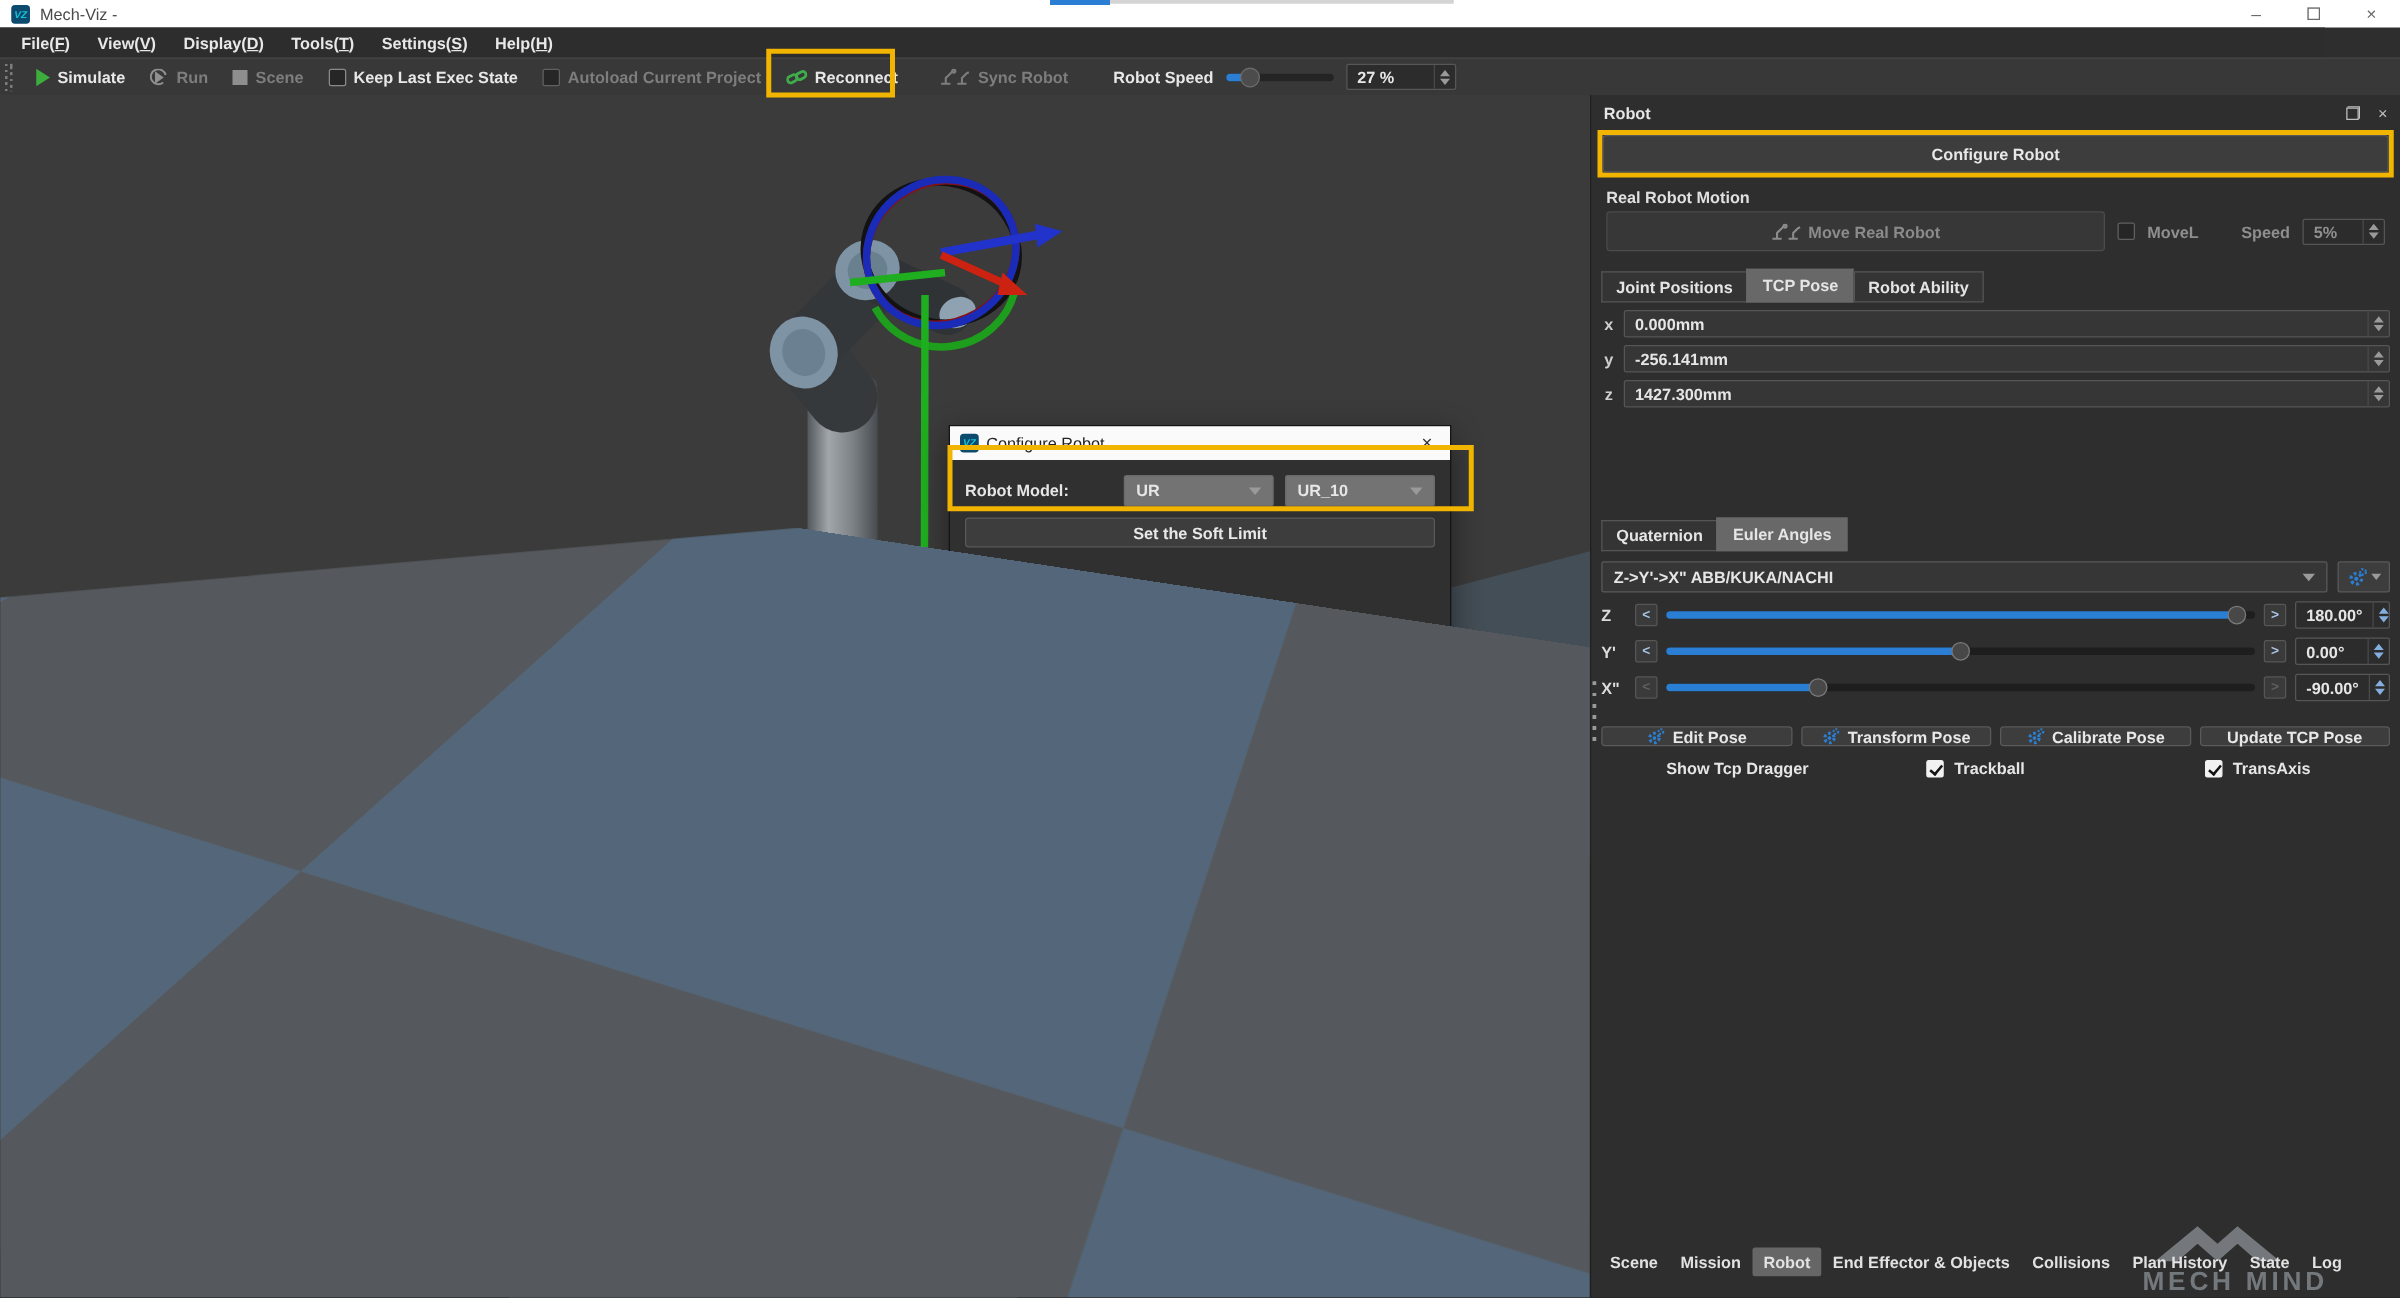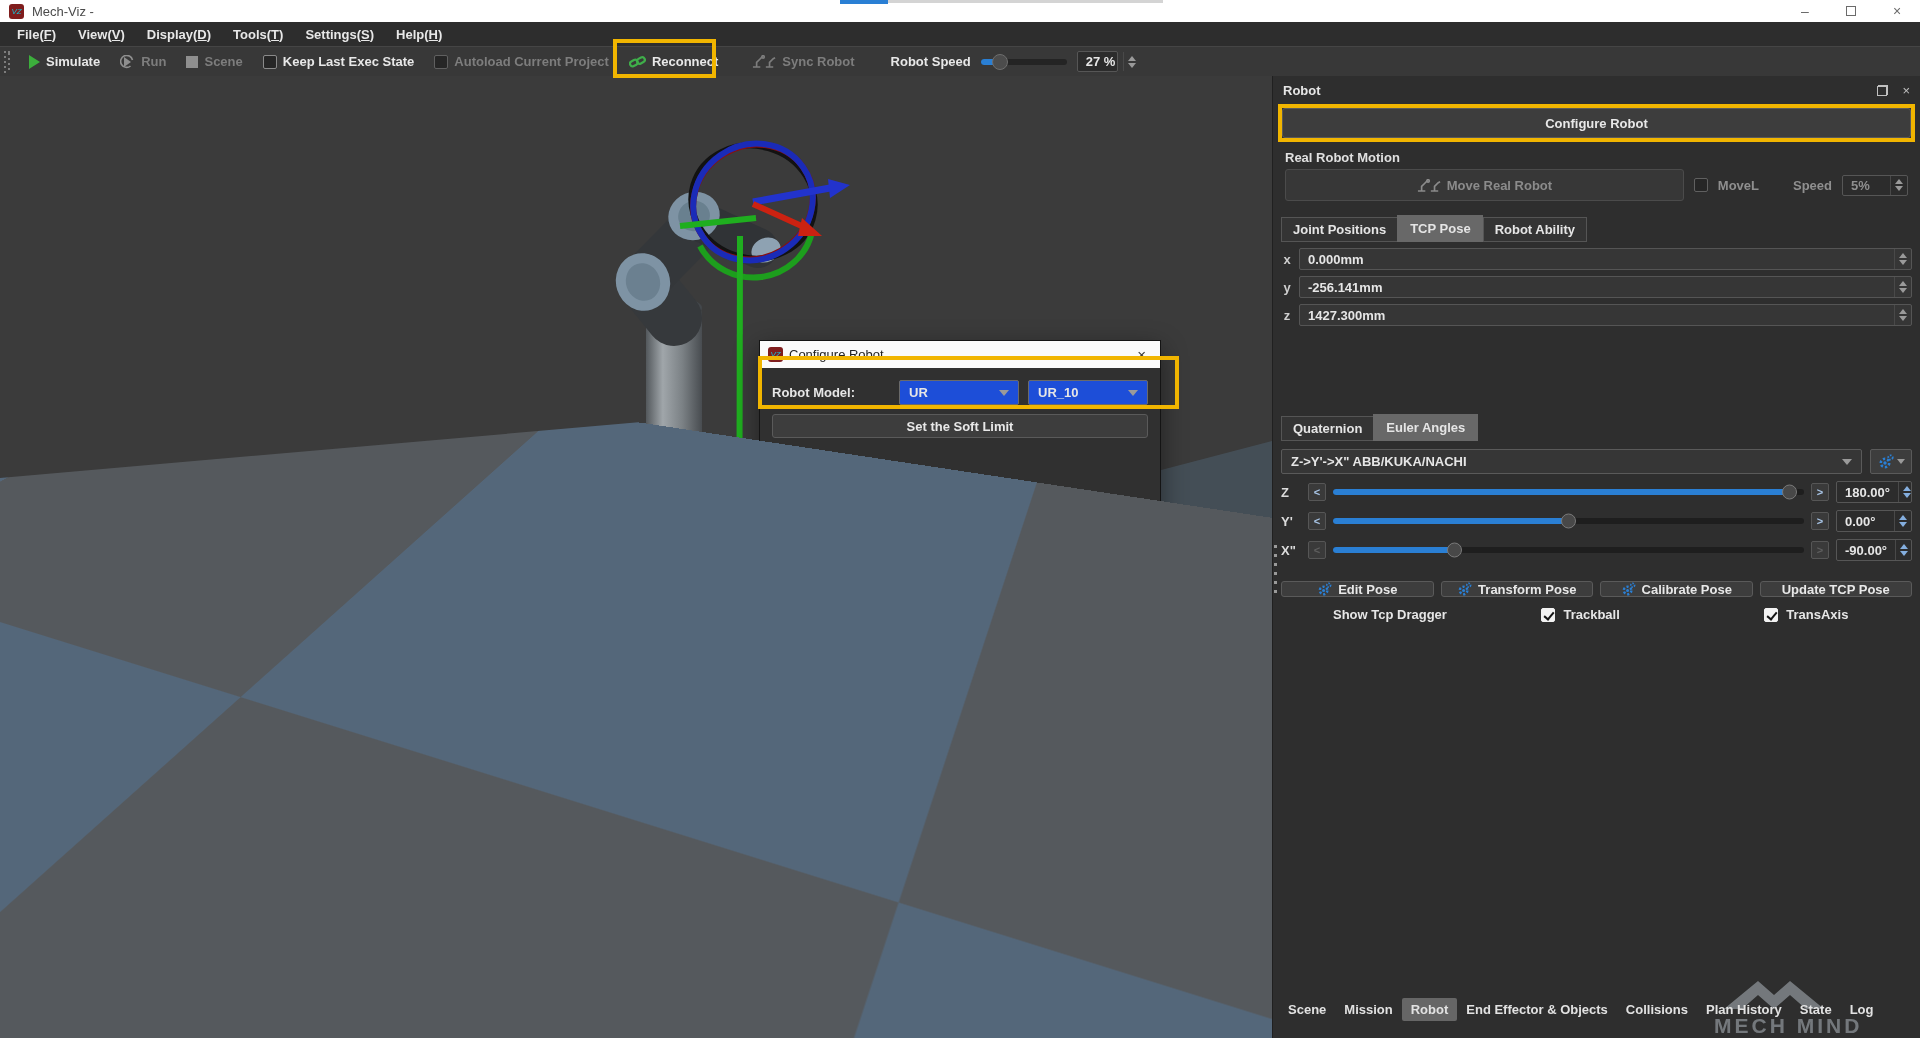--- a/index.html
+++ b/index.html
@@ -4,21 +4,21 @@
 <style>
   * { margin:0; padding:0; box-sizing:border-box; }
   html,body { background:#1e1e1e; }
   #app {
     position:relative; width:1920px; height:1038px; overflow:hidden;
     font-family:"Liberation Sans", sans-serif; font-size:13px; font-weight:700;
     color:#e6e6e6; background:#2e2e2e; user-select:none;
   }
   
   .titlebar { position:absolute; left:0; top:0; width:1920px; height:22px; background:#ffffff; display:flex; align-items:center; }
-  .appicon { width:15px; height:15px; margin:0 8px 0 9px; border-radius:3px; background:#7f1d1d; color:#18c2d6; font-size:8px; font-weight:400; display:flex; align-items:center; justify-content:center; font-style:italic; }
+  .appicon { width:15px; height:15px; margin:0 8px 0 9px; border-radius:3px; background:#0c4a6e; color:#18c2d6; font-size:8px; font-weight:700; display:flex; align-items:center; justify-content:center; font-style:italic; }
   .titletext { color:#4a4a4a; font-size:13px; font-weight:400; }
   .topstrip-blue { position:absolute; left:840px; top:0; width:48px; height:4px; background:var(--accent); }
   .topstrip-gray { position:absolute; left:888px; top:0; width:275px; height:3px; background:#d4d4d4; }
   .winbtns { position:absolute; right:0; top:0; height:22px; display:flex; align-items:center; }
   .winbtn { width:46px; height:22px; display:flex; align-items:center; justify-content:center; color:#6b6b6b; font-weight:400; font-size:14px; }
   .icon-restore { width:10px; height:10px; position:relative; }
   .icon-restore::before { content:""; position:absolute; right:0; top:0; width:8px; height:8px; border:1px solid #6b6b6b; background:#fff; }
   .icon-restore::after { content:""; position:absolute; left:0; bottom:0; width:8px; height:8px; border:1px solid #6b6b6b; background:#fff; }
   
   .menubar { position:absolute; left:0; top:22px; width:1860px; height:24px; background:#2d2d2d; display:flex; align-items:center; padding-left:6px; }
@@ -104,21 +104,21 @@
   .watermark { position:absolute; right:6px; bottom:0px; width:200px; text-align:left; opacity:.55; z-index:1; }
   .watermark .wm-text { color:#aeb6bd; font-size:21px; letter-spacing:3px; }
   
   .dialog { position:absolute; left:759px; top:340px; width:402px; height:331px; background:#303030; border:1px solid #141414; box-shadow:0 8px 24px rgba(0,0,0,.45); z-index:20; }
   .dlg-title { height:27px; background:#fafafa; display:flex; align-items:center; padding:0 8px; }
   .dlg-title .t { color:#222; font-weight:400; margin-left:6px; flex:1; }
   .dlg-close { color:#333; font-weight:400; font-size:15px; padding:0 6px; }
   .dlg-hl { position:absolute; left:-2px; top:15px; width:421px; height:53px; border:4px solid var(--hl); pointer-events:none; z-index:5; }
   .dlg-row { display:flex; align-items:center; margin:12px 12px 0; gap:9px; }
   .dlg-row .lbl { width:118px; }
-  .dlg-combo { flex:1; height:25px; display:flex; align-items:center; background:#1d4ed8; border:1px solid #6a6a6a; border-radius:2px; padding:0 9px; }
+  .dlg-combo { flex:1; height:25px; display:flex; align-items:center; background:#737373; border:1px solid #6a6a6a; border-radius:2px; padding:0 9px; }
   .dlg-combo .arrow { margin-left:auto; width:0; height:0; border-left:5px solid transparent; border-right:5px solid transparent; border-top:6px solid #9a9a9a; }
   .soft-btn { margin:9px 12px 0; height:24px; }
   .dlg-footer { position:absolute; right:10px; bottom:9px; display:flex; gap:9px; }
   .dlg-btn { width:78px; height:24px; }
   .dlg-btn.primary { border-color:#5b8dd6; background:#3e4654; }
 </style>
 </head>
 <body>
 
 <div id="app">
@@ -189,21 +189,21 @@
           </g>
         </svg>
       <span>Sync Robot</span>
     </div>
     <div class="tb-item" style="margin-left:16px;">
       <span>Robot Speed</span>
       <span class="speed-slider">
         <span class="fill" style="width: 22%;"></span>
         <span class="knob" style="left: calc(22% - 8px);"></span>
       </span>
-      <span class="spinbox" style="width:41px;">
+      <span class="spinbox" style="width:88px;">
         <span class="val">27 %</span>
         <span class="spin">
             <span class="tri-up"></span>
             <span class="tri-dn"></span>
           </span>
       </span>
     </div>
   </div>
 
   <div class="hl-box" style="left:613px; top:39px; width:103px; height:39px;"></div>

